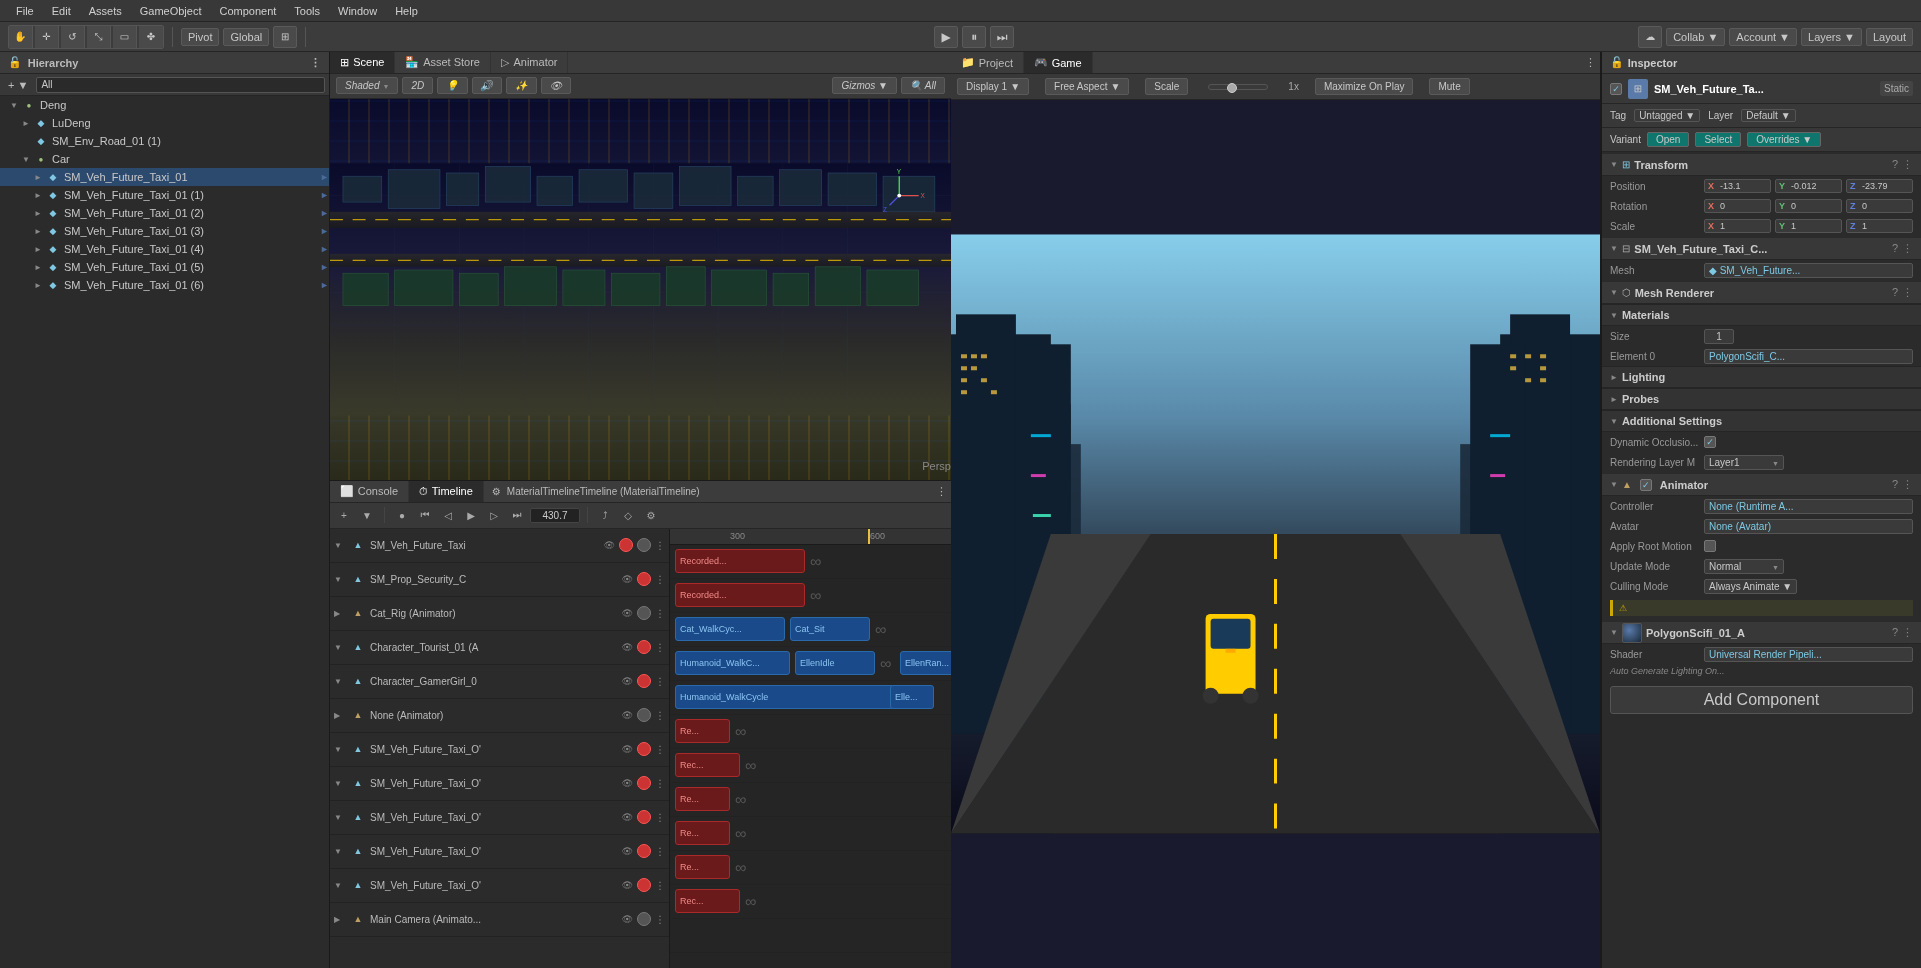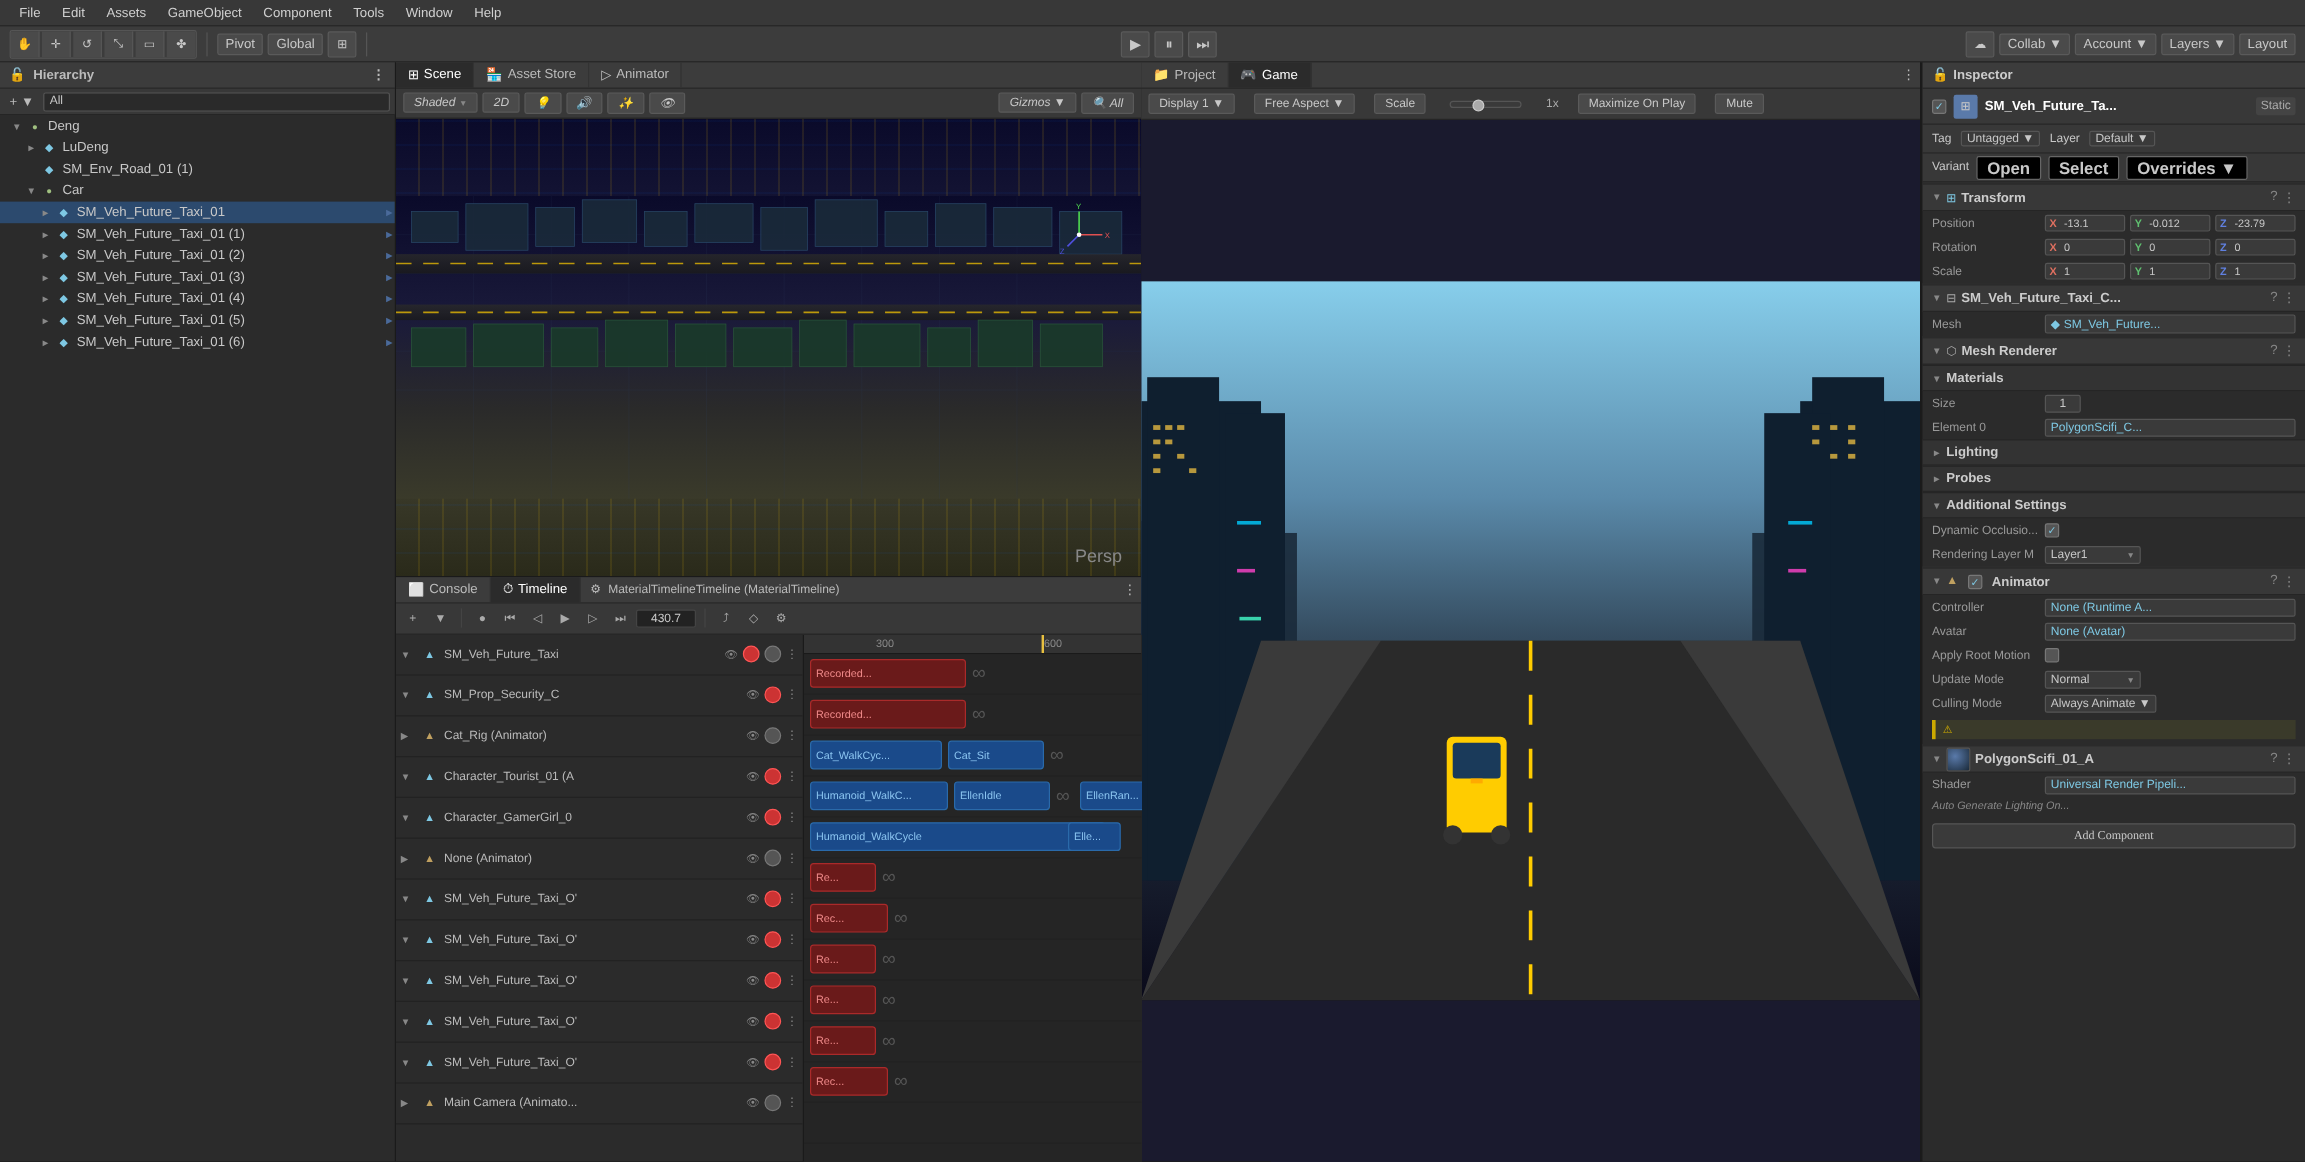--- a/index.html
+++ b/index.html
@@ -247,23 +247,23 @@
       position: absolute;
       top: 0; left: 0; right: 0; bottom: 0;
       background: 
         repeating-linear-gradient(90deg, transparent 0px, transparent 18px, rgba(255,200,0,0.1) 18px, rgba(255,200,0,0.1) 20px),
         repeating-linear-gradient(0deg, transparent 0px, transparent 18px, rgba(0,100,255,0.05) 18px, rgba(0,100,255,0.05) 20px),
         linear-gradient(180deg, #0a0a2a 0%, #1a1a3a 30%, #2a2a4a 60%, #3a3a2a 80%, #2a2a1a 100%);
     }
     .persp-label {
       position: absolute;
       bottom: 8px;
-      right: 16px;
+      right: 0;
       color: #888;
-      font-size: 15px;
+      font-size: 11px;
     }
 
     
     .bottom-center {
       height: 500px;
       background: #2b2b2b;
       border-top: 1px solid #1a1a1a;
       display: flex;
       flex-direction: column;
     }
@@ -648,23 +648,22 @@
       color: #ccaa80;
     }
     .add-component-btn {
       margin: 8px;
       padding: 4px;
       background: #3a3a3a;
       border: 1px solid #555;
       border-radius: 3px;
       text-align: center;
       cursor: pointer;
-      font-size: 10px;
+      font-size: 16px;
       color: #c8c8c8;
-      font-family: Liberation Serif, serif;
     }
 
     
     .tag-bar {
       height: 24px;
       background: #383838;
       display: flex;
       align-items: center;
       padding: 0 8px;
       gap: 8px;
@@ -682,27 +681,26 @@
       background: #383838;
       display: flex;
       align-items: center;
       padding: 0 8px;
       gap: 6px;
       border-bottom: 1px solid #252525;
       font-size: 10px;
     }
     .variant-btn {
       padding: 1px 8px;
-      background: #000000;
+      background: #0f766e;
       border: 1px solid #666;
       border-radius: 2px;
       cursor: pointer;
-      font-size: 14px;
+      font-size: 10px;
       color: #c8c8c8;
-      font-weight: bold;
     }
     .size-field {
       background: #3a3a3a;
       border: 1px solid #555;
       border-radius: 2px;
       padding: 1px 4px;
       font-size: 10px;
       color: #c8c8c8;
       width: 30px;
       text-align: center;

